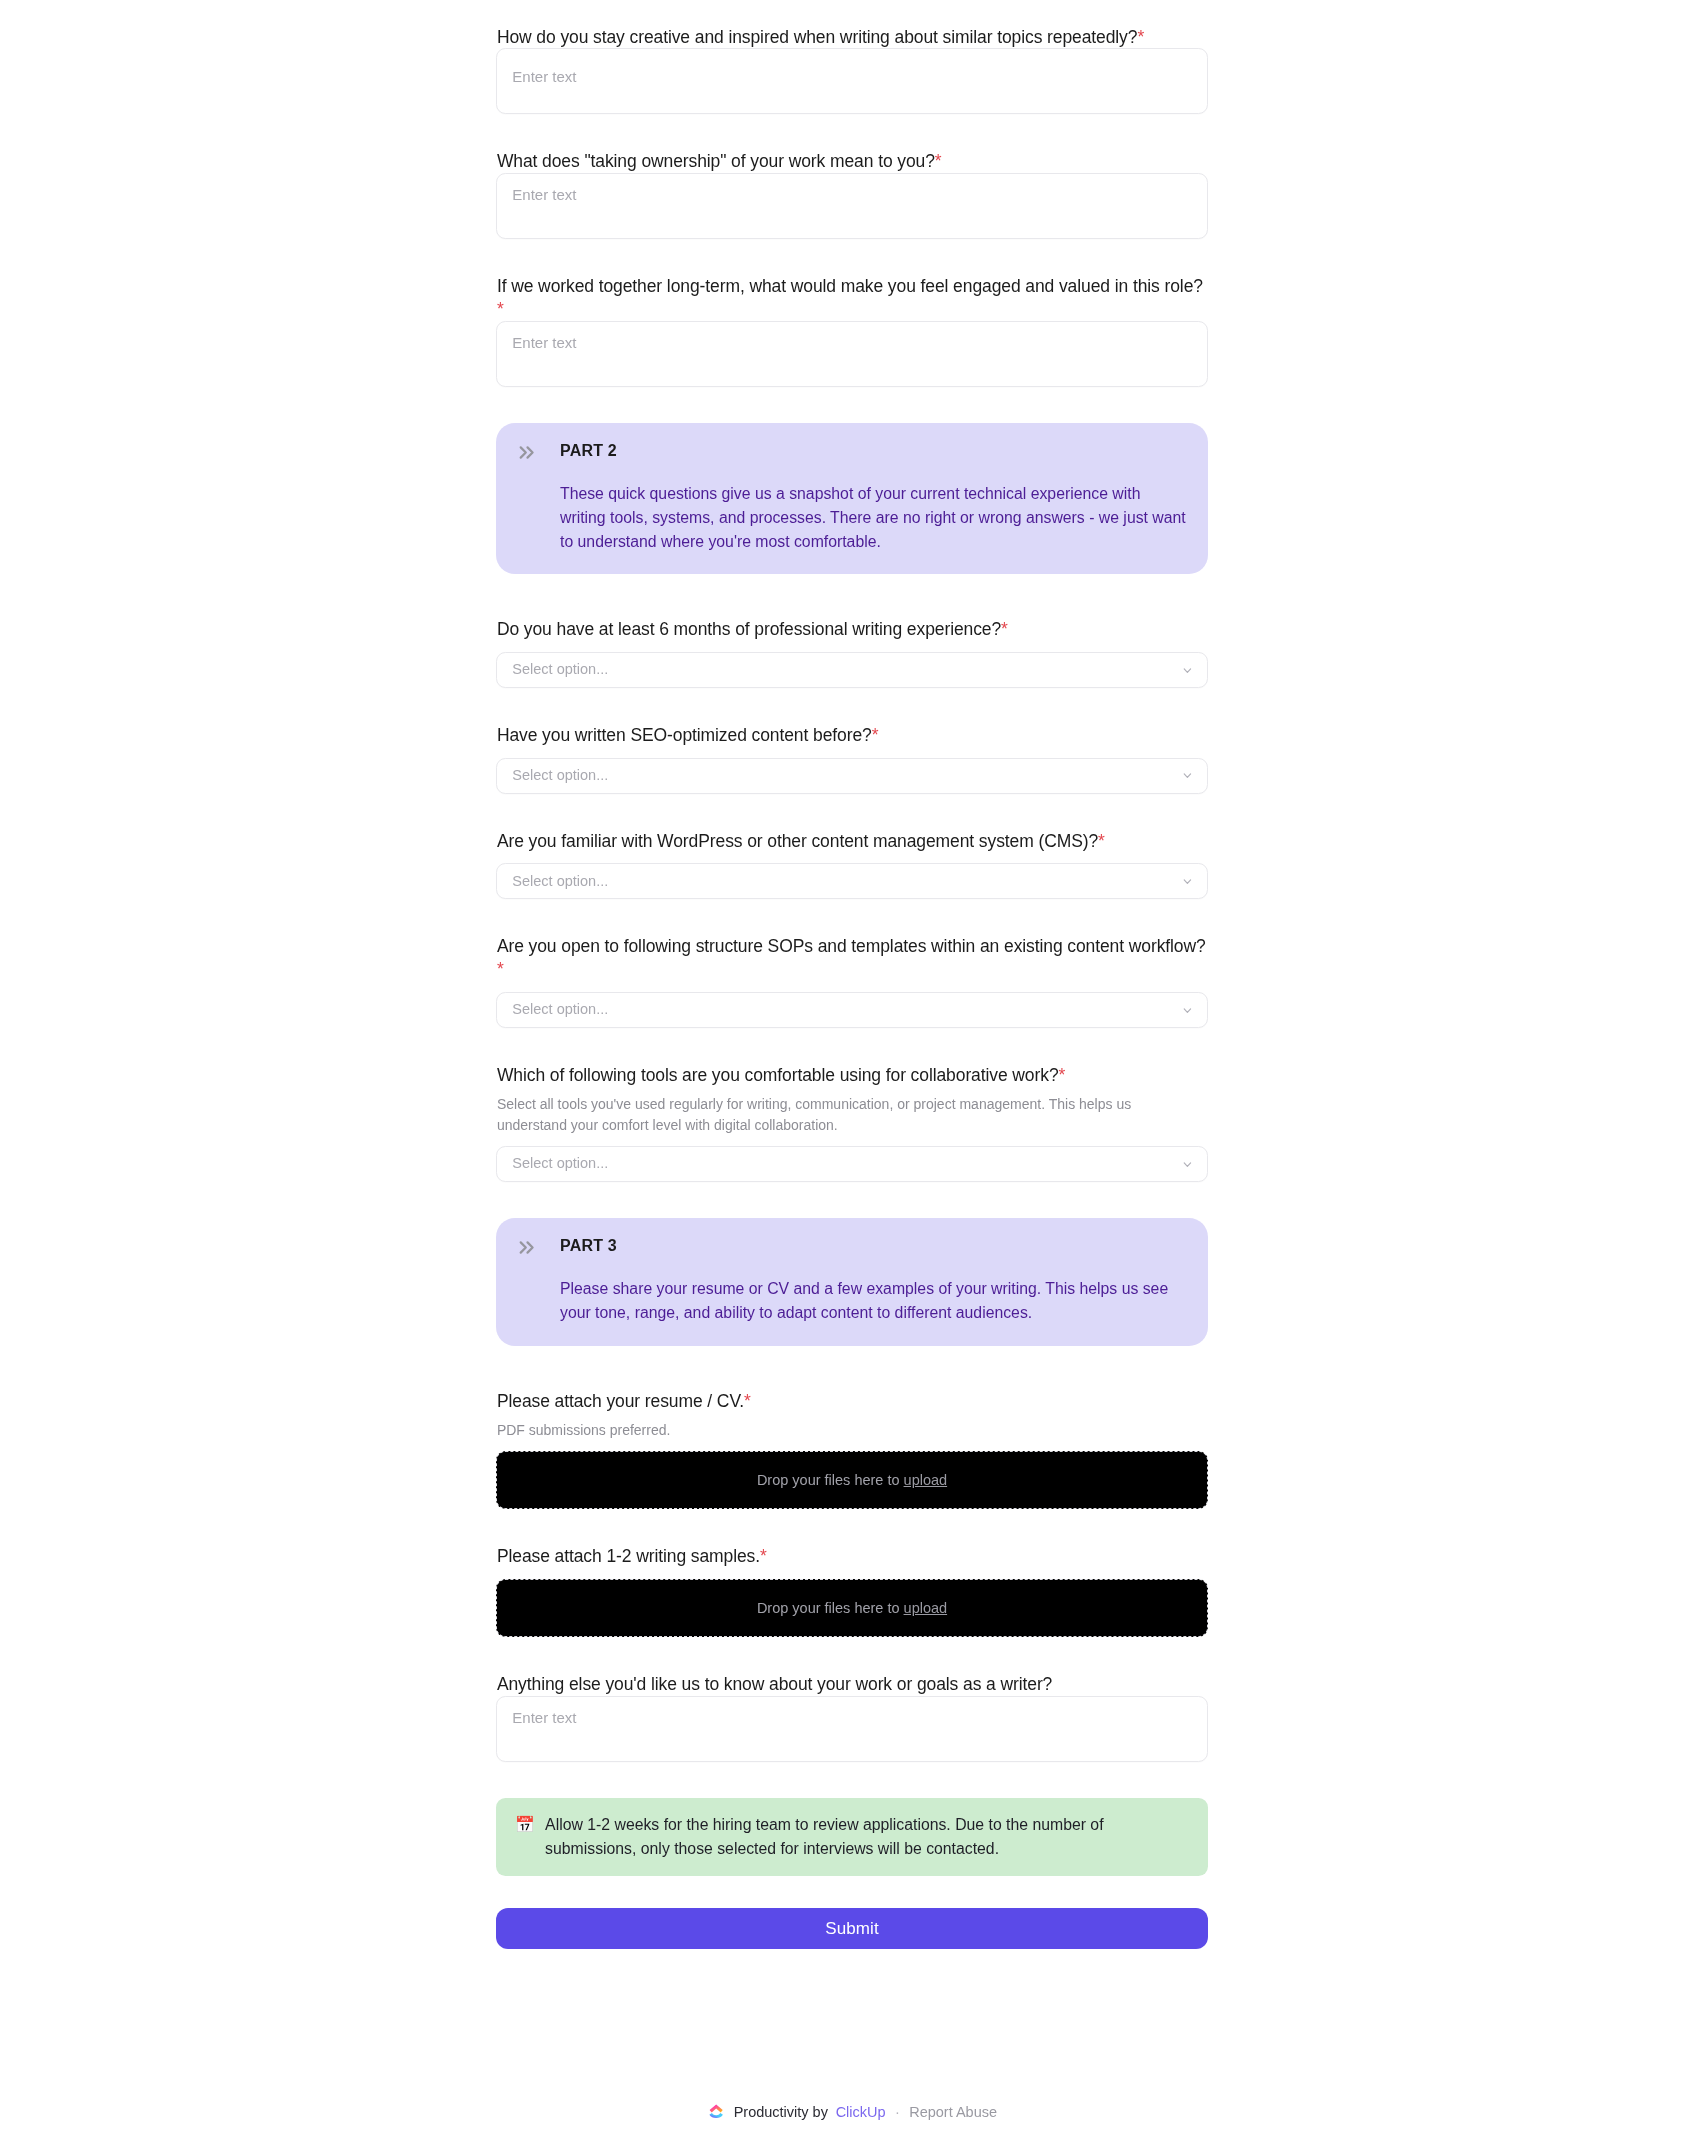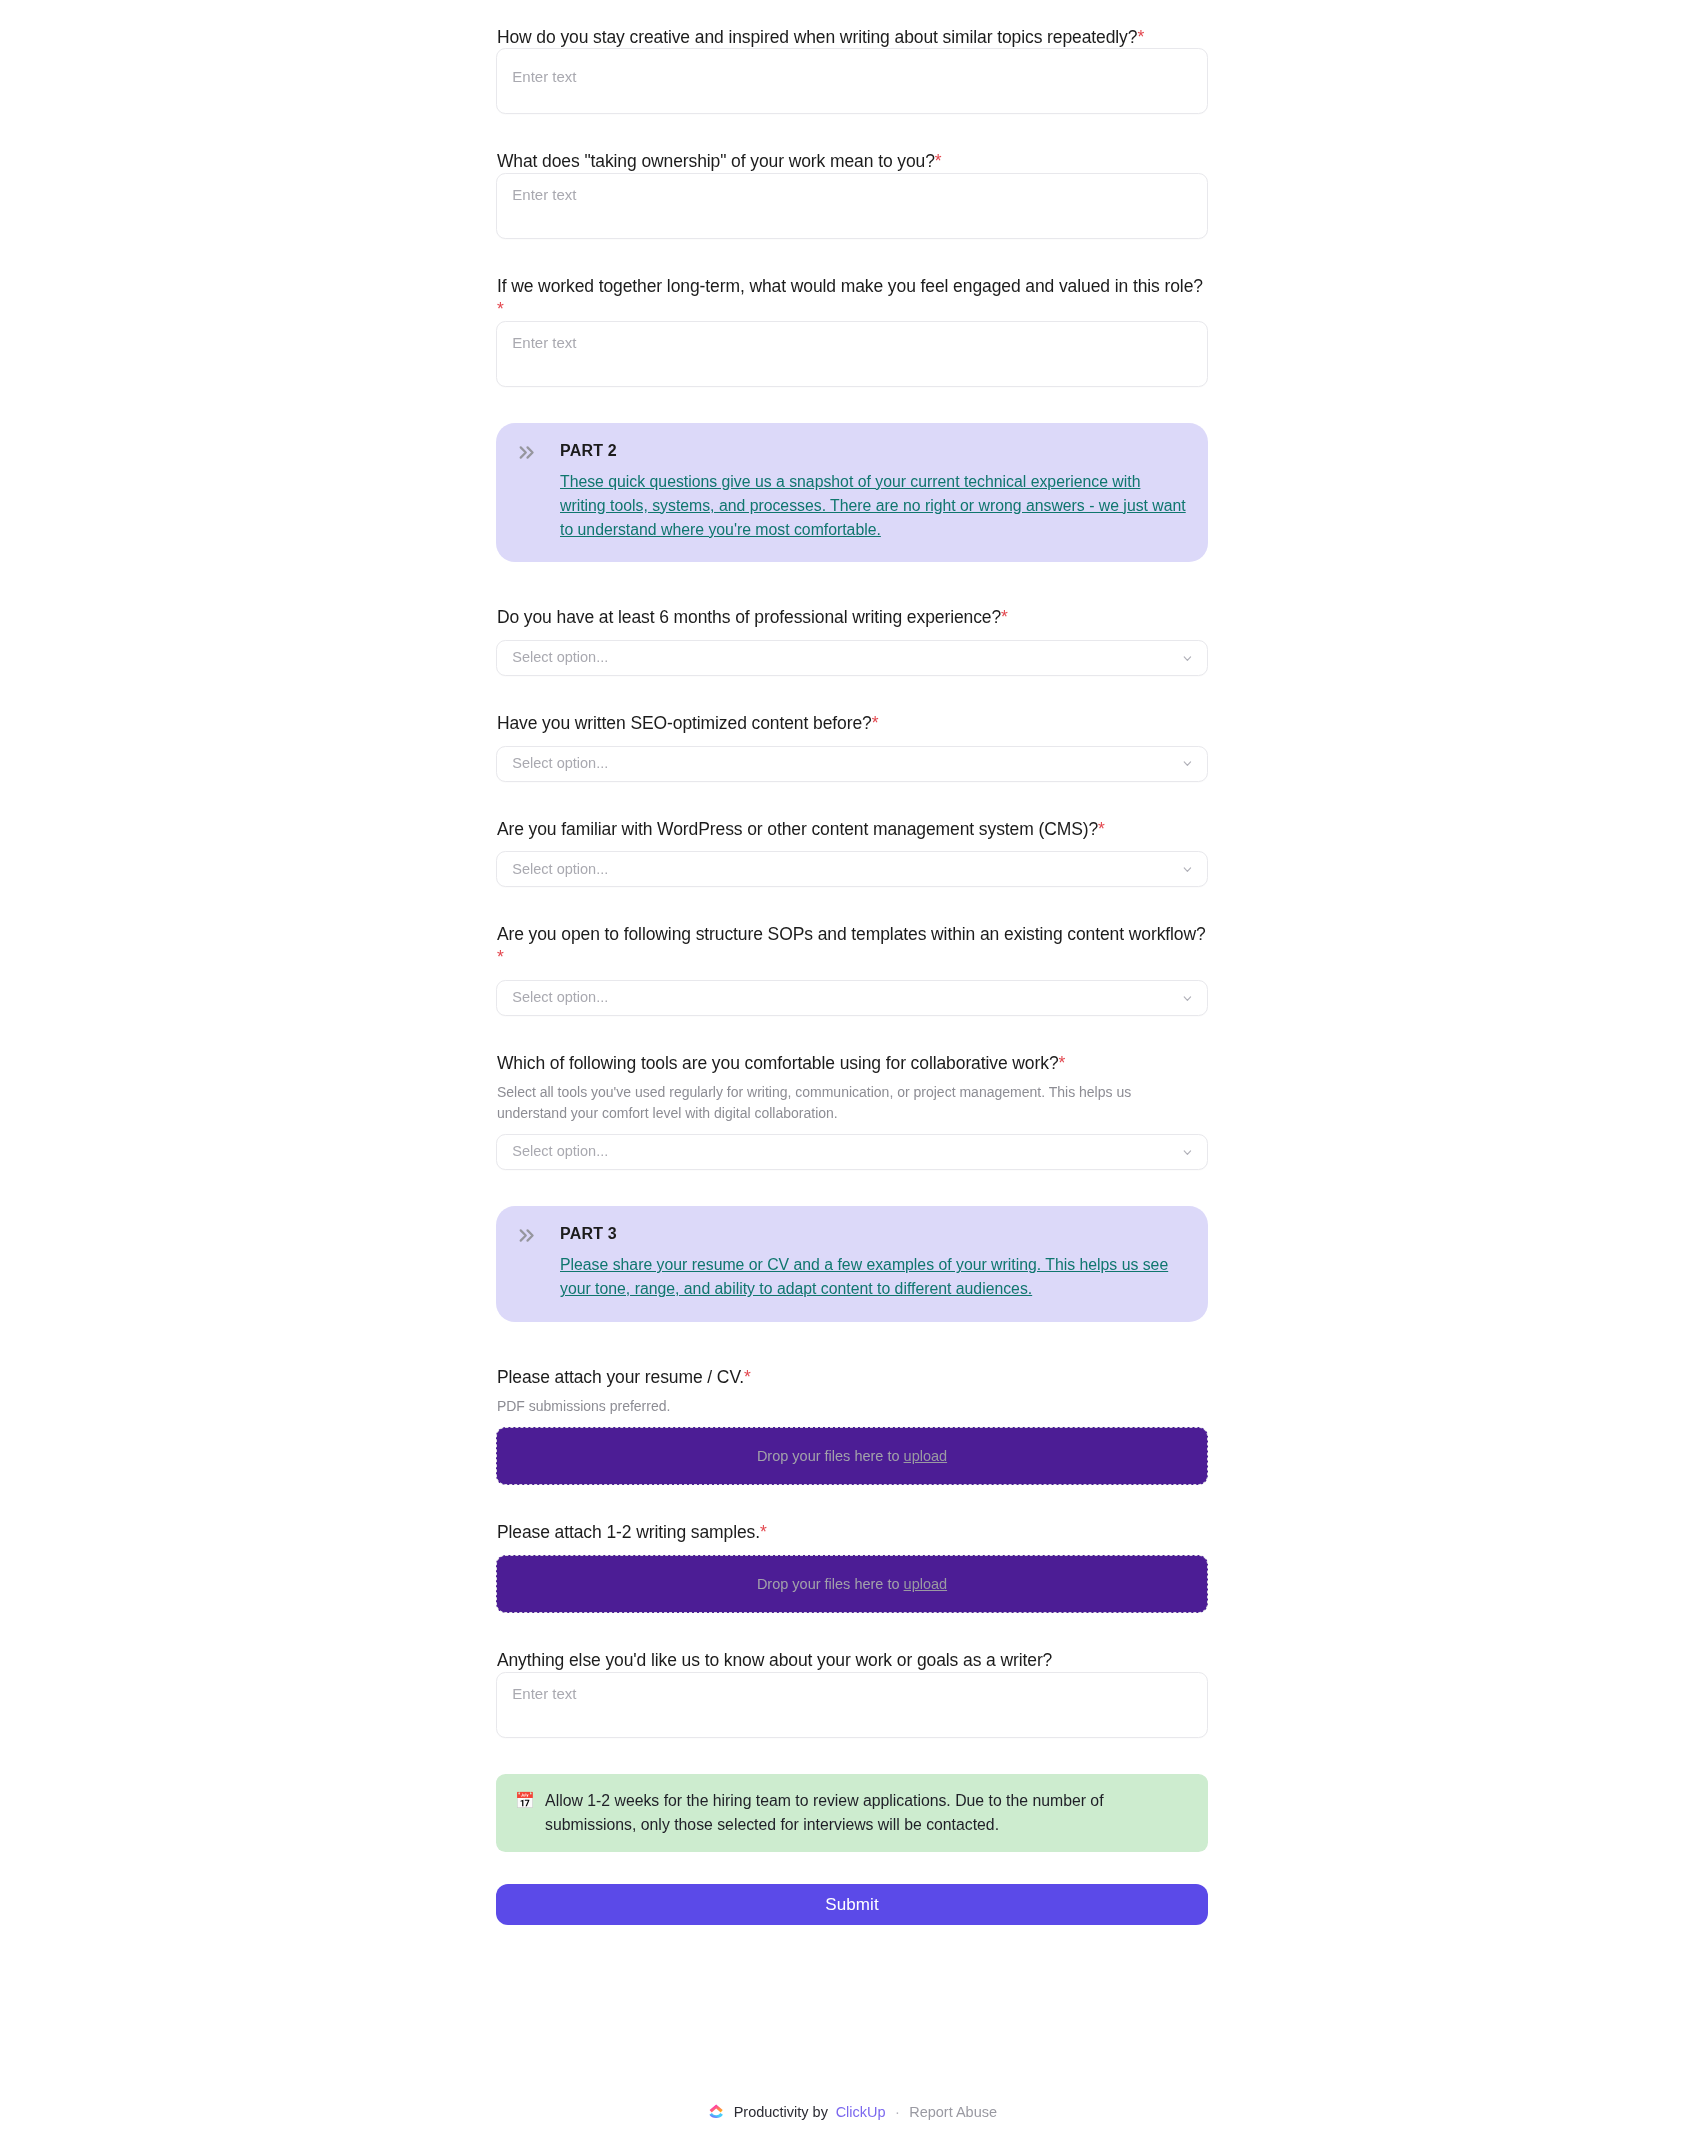--- a/index.html
+++ b/index.html
@@ -66,30 +66,30 @@
     flex:0 0 auto; margin-top:3.4px; width:19px; height:17px;
     color:#96969e;
   }
   .callout-icon svg { display:block; }
   .callout-body { flex:1; }
   .callout-title {
     font-size:16px; font-weight:700; color:#1c1c1c;
     letter-spacing:0.2px; line-height:1.2;
   }
   .callout-text {
-    font-size:15.8px; color:#0f766e; line-height:1.52;
-    margin-top:10px; max-width:647px;text-decoration:underline;
+    font-size:15.8px; color:#4c1d95; line-height:1.52;
+    margin-top:22px; max-width:647px;
   }
 
   
   .upload-box {
     margin-top:11px;
     border:0.9px dashed #dddde3;
     border-radius:9.4px;
-    background:#4c1d95;
+    background:#000000;
     height:58px;
     display:flex; align-items:center; justify-content:center;
   }
   .upload-text { font-size:14.5px; color:#a2a2aa; }
   .upload-link { color:#9a9aa2; text-decoration:underline; }
 
   
   .notice {
     background:#cdeccf;
     border-radius:9.4px;

